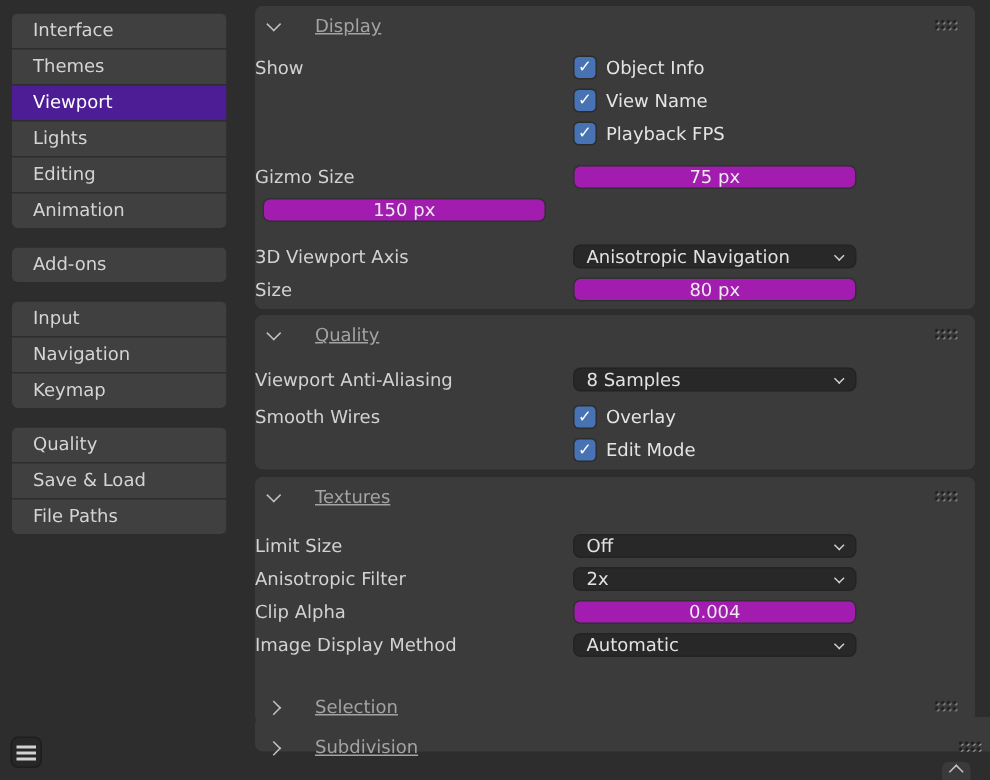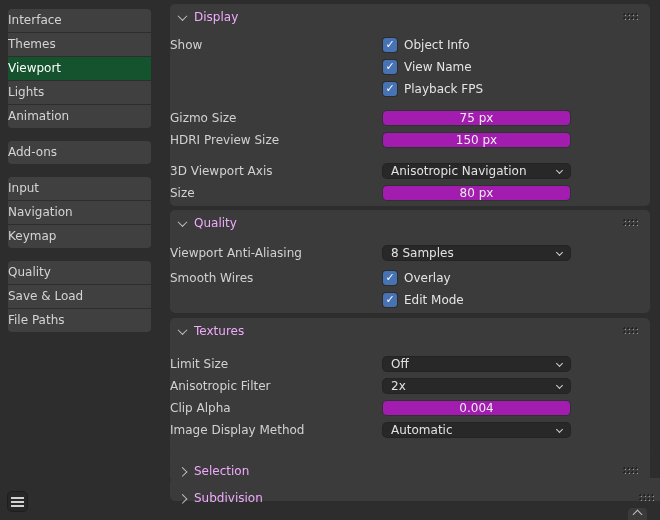--- a/index.html
+++ b/index.html
@@ -10,23 +10,23 @@
     font-size:12px;color:#d6d6d6;
     position:relative;
   }
   .stage{position:absolute;inset:0;width:660px;height:520px;}
 
   
   .sidebar{position:absolute;left:8px;top:9px;width:143px;}
   .sgroup{display:flex;flex-direction:column;gap:1px;border-radius:4px;overflow:hidden;margin-bottom:13px;}
   .sitem{
     height:23px;line-height:23px;background:#404040;color:#d4d4d4;
-    padding-left:0;cursor:default;white-space:nowrap;
-  }
-  .sitem.selected{background:#14532d;color:#ffffff;}
+    padding-left:14px;cursor:default;white-space:nowrap;
+  }
+  .sitem.selected{background:#4c1d95;color:#ffffff;}
 
   
   .menu-btn{
     position:absolute;left:7px;top:491px;width:21px;height:21px;
     background:#272727;border:1px solid #1e1e1e;border-radius:5px;
     box-sizing:border-box;display:flex;align-items:center;justify-content:center;
   }
   .hline{display:block;width:13px;height:2px;background:#d2d2d2;
     box-shadow:0 -4px 0 #d2d2d2,0 4px 0 #d2d2d2;}
 
@@ -39,21 +39,21 @@
   #panel-quality{top:210px;height:103px;}
   #panel-textures{top:318px;height:164px;}
   #panel-selection{top:451px;height:23px;}
   #panel-subdivision{top:478px;height:23px;padding-left:16px;}
 
   .phead{
     position:absolute;top:0;left:0;right:0;height:26px;
     display:flex;align-items:center;padding-left:9px;box-sizing:border-box;
   }
   .panel.collapsed .phead{height:39px;}
-  .ptitle{margin-left:8px;color:#f0abfc;}
+  .ptitle{margin-left:24px;color:#a3a3a3;text-decoration:underline;}
 
   .chev{display:inline-block;width:6px;height:6px;
     border-right:1.6px solid #c2c2c2;border-bottom:1.6px solid #c2c2c2;}
   .chev-open{transform:rotate(45deg) translate(-1px,-1px);}
   .chev-closed{transform:rotate(-45deg) translate(-1px,1px);}
   .chev-sm{width:4px;height:4px;border-right:1.4px solid #d0d0d0;border-bottom:1.4px solid #d0d0d0;transform:rotate(45deg);margin-top:-2px;}
 
   .grip{
     position:absolute;right:11px;top:50%;margin-top:-4px;width:16px;height:8px;
     background-image:
@@ -99,20 +99,21 @@
 <body>
 
 <div class="stage">
 
   <nav class="sidebar">
     <div class="sgroup">
       <div class="sitem">Interface</div>
       <div class="sitem">Themes</div>
       <div class="sitem selected">Viewport</div>
       <div class="sitem">Lights</div>
+      <div class="sitem">Editing</div>
       <div class="sitem">Animation</div>
     </div>
     <div class="sgroup">
       <div class="sitem">Add-ons</div>
     </div>
     <div class="sgroup">
       <div class="sitem">Input</div>
       <div class="sitem">Navigation</div>
       <div class="sitem">Keymap</div>
     </div>
@@ -154,21 +155,20 @@
             <span class="tick">✓</span>
           </span>
         <span class="cblabel">Playback FPS</span>
       </span>
     </div>
     <div class="prow" style="top:107px">
       <span class="plabel">Gizmo Size</span>
       <span class="pcontrol vfield">75 px</span>
     </div>
     <div class="prow" style="top:129px">
-      <span class="plabel">HDRI Preview Size</span>
       <span class="pcontrol vfield">150 px</span>
     </div>
     <div class="prow" style="top:160px">
       <span class="plabel">3D Viewport Axis</span>
       <span class="pcontrol menu">
         <span class="mval">Anisotropic Navigation</span>
         <span class="chev chev-sm"></span>
       </span>
     </div>
     <div class="prow" style="top:182px">

